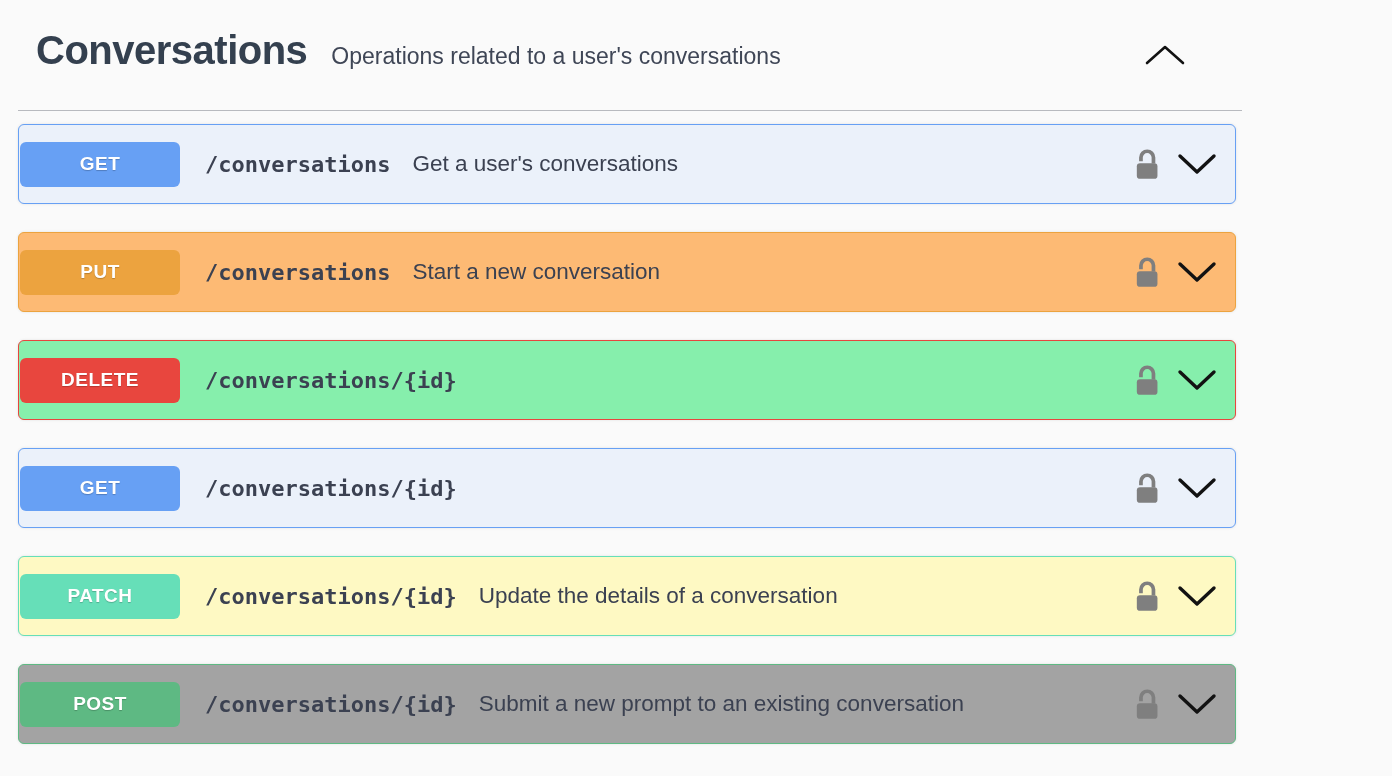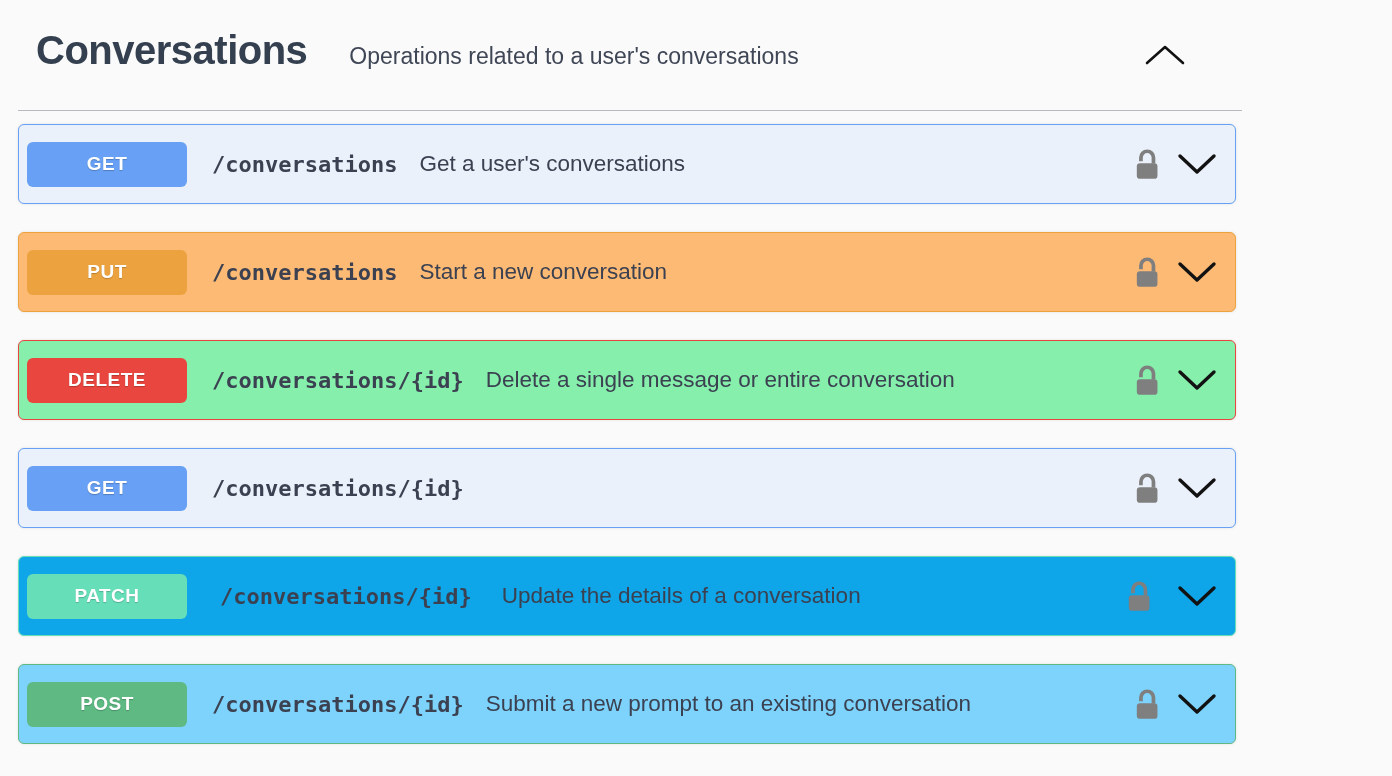--- a/index.html
+++ b/index.html
@@ -25,21 +25,21 @@
     height: 82px;
     box-sizing: border-box;
   }
   .section-title {
     font-size: 40px;
     font-weight: 700;
     color: #34404f;
     letter-spacing: -0.5px;
   }
   .section-subtitle {
-    margin-left: 42px;
+    margin-left: 24px;
     font-size: 23px;
     font-weight: 400;
     color: #3f4656;
   }
   .header-toggle {
     margin-left: auto;
     margin-right: 46px;
     align-self: center;
     background: none;
     border: none;
@@ -58,21 +58,21 @@
     padding: 13px 24px 0 18px;
   }
   .op-row {
     display: flex;
     align-items: center;
     height: 80px;
     box-sizing: border-box;
     border: 1.5px solid;
     border-radius: 6px;
     margin-bottom: 28px;
-    padding: 0 16px 0 8px;
+    padding: 0 16px 0 1px;
     box-shadow: 0 0 3px rgba(0,0,0,0.10);
     cursor: pointer;
   }
   .method-badge {
     width: 160px;
     height: 45px;
     border-radius: 6px;
     display: flex;
     align-items: center;
     justify-content: center;
@@ -161,21 +161,20 @@
     <button class="row-toggle">
       <svg width="40" height="22" viewBox="0 0 40 22">
         <polyline points="3,3 20,19 37,3" fill="none" stroke="#121212" stroke-width="3.4" stroke-linecap="round" stroke-linejoin="round"></polyline>
       </svg>
     </button>
   </div>
 
   <div class="op-row" style="border-color: rgb(232, 70, 62); background: #86efac;">
     <span class="method-badge" style="background: rgb(232, 70, 62);">DELETE</span>
     <span class="endpoint-path">/conversations/{id}</span>
-    <span class="op-summary">Delete a single message or entire conversation</span>
     <span class="op-spacer"></span>
     <button class="lock-btn">
       <svg width="28" height="33" viewBox="0 0 20 24">
         <rect x="2.6" y="11" width="15" height="11.4" rx="2.3" fill="#7f7f7f"></rect>
         <path d="M 5.6 9.6 L 5.6 6.9 A 4.55 4.55 0 0 1 14.7 6.9 L 14.7 11.2" fill="none" stroke="#7f7f7f" stroke-width="2.7"></path>
       </svg>
     </button>
     <button class="row-toggle">
       <svg width="40" height="22" viewBox="0 0 40 22">
         <polyline points="3,3 20,19 37,3" fill="none" stroke="#121212" stroke-width="3.4" stroke-linecap="round" stroke-linejoin="round"></polyline>
@@ -193,39 +192,39 @@
         <path d="M 5.6 9.6 L 5.6 6.9 A 4.55 4.55 0 0 1 14.7 6.9 L 14.7 11.2" fill="none" stroke="#7f7f7f" stroke-width="2.7"></path>
       </svg>
     </button>
     <button class="row-toggle">
       <svg width="40" height="22" viewBox="0 0 40 22">
         <polyline points="3,3 20,19 37,3" fill="none" stroke="#121212" stroke-width="3.4" stroke-linecap="round" stroke-linejoin="round"></polyline>
       </svg>
     </button>
   </div>
 
-  <div class="op-row" style="border-color: rgb(102, 223, 184); background: #0ea5e9; gap: 8px;">
+  <div class="op-row" style="border-color: rgb(102, 223, 184); background: #fef9c3;">
     <span class="method-badge" style="background: rgb(102, 223, 184);">PATCH</span>
     <span class="endpoint-path">/conversations/{id}</span>
     <span class="op-summary">Update the details of a conversation</span>
     <span class="op-spacer"></span>
     <button class="lock-btn">
       <svg width="28" height="33" viewBox="0 0 20 24">
         <rect x="2.6" y="11" width="15" height="11.4" rx="2.3" fill="#7f7f7f"></rect>
         <path d="M 5.6 9.6 L 5.6 6.9 A 4.55 4.55 0 0 1 14.7 6.9 L 14.7 11.2" fill="none" stroke="#7f7f7f" stroke-width="2.7"></path>
       </svg>
     </button>
     <button class="row-toggle">
       <svg width="40" height="22" viewBox="0 0 40 22">
         <polyline points="3,3 20,19 37,3" fill="none" stroke="#121212" stroke-width="3.4" stroke-linecap="round" stroke-linejoin="round"></polyline>
       </svg>
     </button>
   </div>
 
-  <div class="op-row" style="border-color: rgb(94, 185, 131); background: #7dd3fc;">
+  <div class="op-row" style="border-color: rgb(94, 185, 131); background: #a3a3a3;">
     <span class="method-badge" style="background: rgb(94, 185, 131);">POST</span>
     <span class="endpoint-path">/conversations/{id}</span>
     <span class="op-summary">Submit a new prompt to an existing conversation</span>
     <span class="op-spacer"></span>
     <button class="lock-btn">
       <svg width="28" height="33" viewBox="0 0 20 24">
         <rect x="2.6" y="11" width="15" height="11.4" rx="2.3" fill="#7f7f7f"></rect>
         <path d="M 5.6 9.6 L 5.6 6.9 A 4.55 4.55 0 0 1 14.7 6.9 L 14.7 11.2" fill="none" stroke="#7f7f7f" stroke-width="2.7"></path>
       </svg>
     </button>

